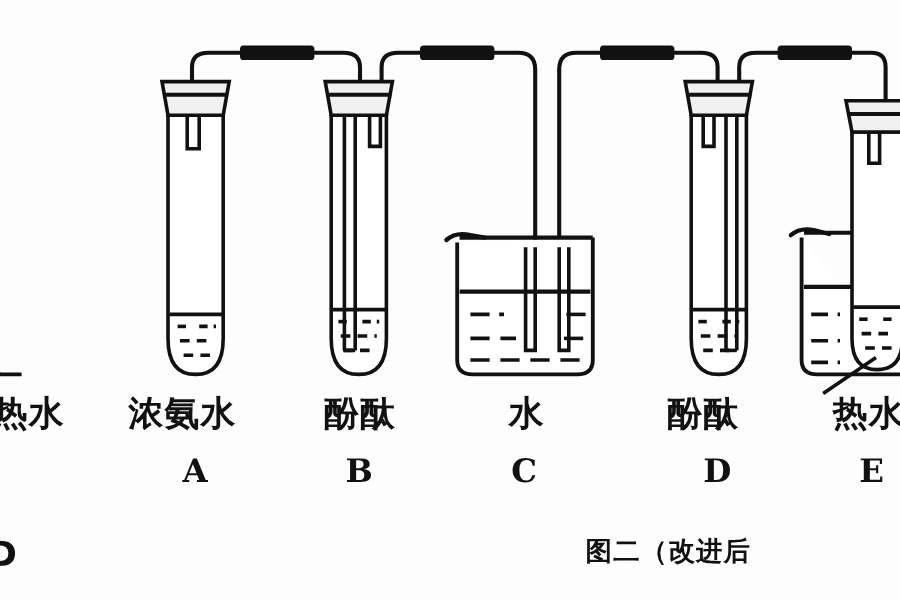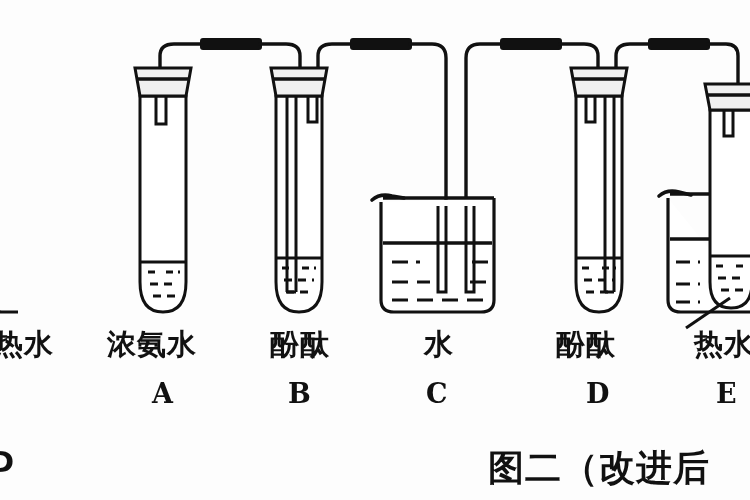--- a/index.html
+++ b/index.html
@@ -34,21 +34,21 @@
     font-size: 29px;
     font-weight: 700;
     letter-spacing: 1px;
   }
   .lbl-id {
     font-size: 27px;
     font-weight: 700;
     font-family: "DejaVu Serif", "Liberation Serif", serif;
   }
   .lbl-caption {
-    font-size: 36px;
+    font-size: 22px;
     font-weight: 700;
     letter-spacing: 1px;
   }
 </style>
 </head>
 <body>
 
 <div id="stage">
 
   <svg id="figure-svg" viewBox="0 0 750 500">

